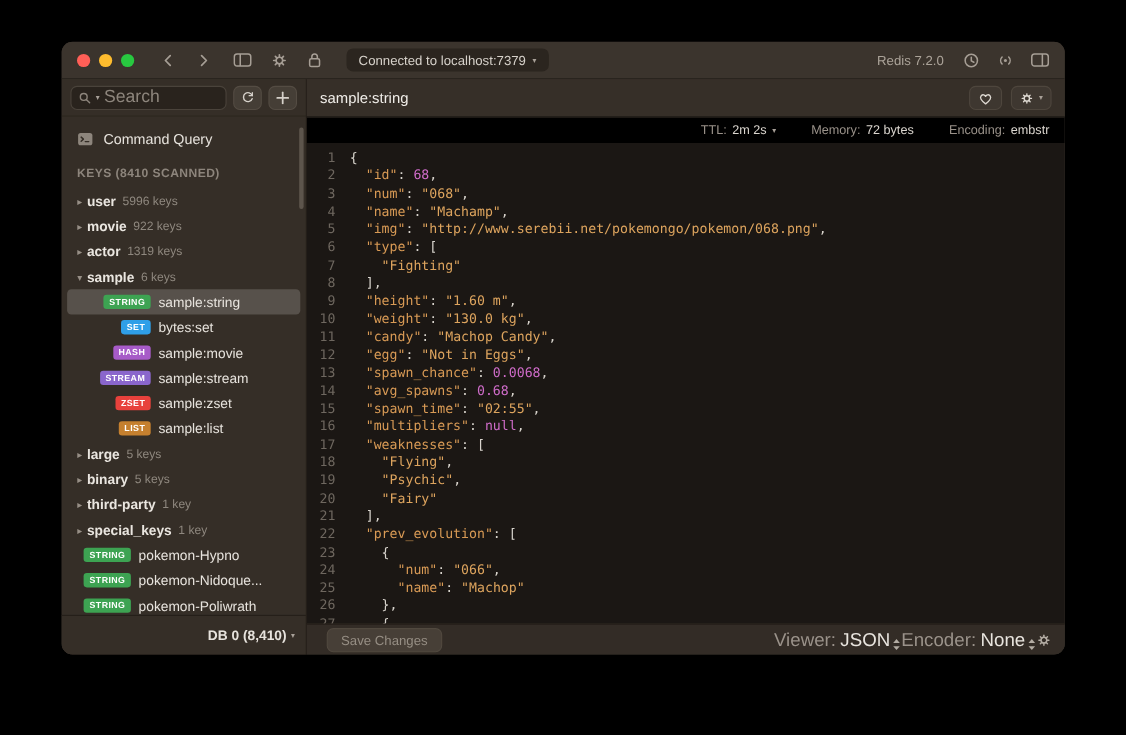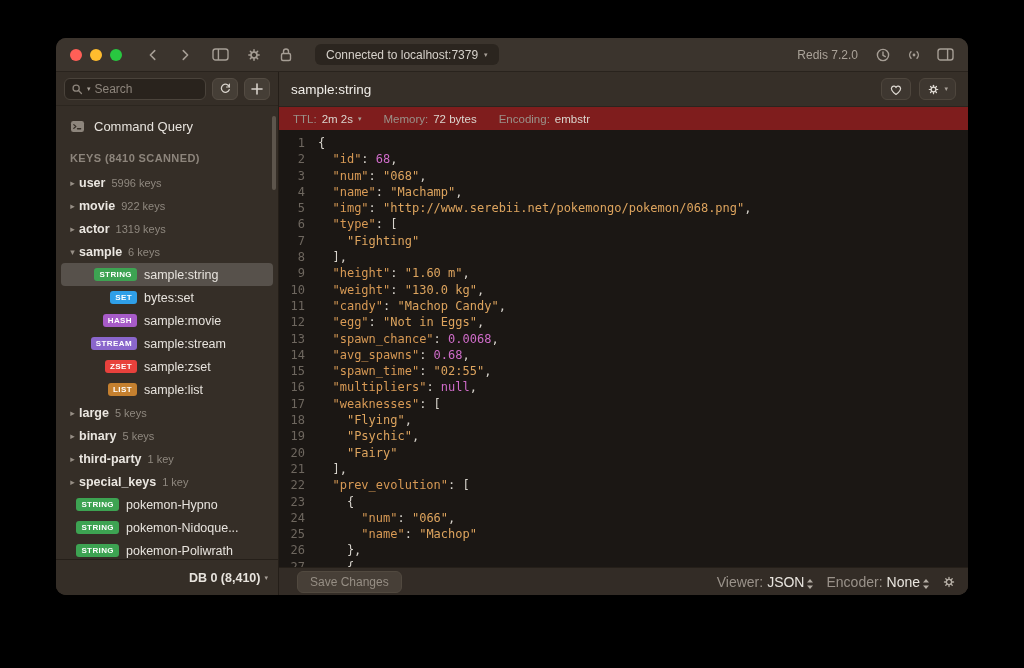--- a/index.html
+++ b/index.html
@@ -27,21 +27,21 @@
   
   .content { flex:1; display:flex; min-height:0; }
   .v-divider { width:1px; background:#241e18; flex:none; }
 
   
   .sidebar { width:222px; flex:none; background:#352e27; display:flex; flex-direction:column; min-height:0; }
   .side-search { flex:none; height:34px; display:flex; align-items:center; padding:0 8px; gap:6px;
     border-bottom:1px solid #2c261f; }
   .search-box { flex:1; height:22px; background:#29231d; border:1px solid #4a433b; border-radius:6px;
     display:flex; align-items:center; gap:4px; padding:0 6px; }
-  .search-ph { color:#8d857c; font-size:12px; }
+  .search-ph { color:#8d857c; font-size:16px; }
   .sq-btn { width:26px; height:22px; background:#453e36; border:1px solid #544c43; border-radius:6px;
     display:flex; align-items:center; justify-content:center; color:#d6d1ca; flex:none; }
   .side-list { flex:1; min-height:0; overflow:hidden; position:relative; }
   .scroll-thumb { position:absolute; right:2px; top:10px; width:4px; height:74px;
     background:rgba(160,150,138,.38); border-radius:2px; }
   .cmd-row { height:28px; margin-top:6px; display:flex; align-items:center; gap:9px; padding-left:14px;
     color:#e7e3dd; font-size:13px; }
   .keys-header { padding:12px 0 7px 14px; font-size:11px; font-weight:700; letter-spacing:.4px;
     color:#8d857c; }
   .trow { height:23px; display:flex; align-items:center; margin:0 5px; border-radius:4px; font-size:12.5px; }
@@ -60,39 +60,39 @@
     justify-content:flex-end; gap:4px; padding-right:10px; background:#352e27; }
   .db-label { color:#e7e3dd; font-size:12.5px; font-weight:600; }
 
   
   .main { flex:1; min-width:0; display:flex; flex-direction:column; background:#332c26; }
   .main-header { flex:none; height:34px; display:flex; align-items:center; padding:0 12px; gap:8px;
     background:#362f28; }
   .key-title { flex:1; color:#f0ede8; font-size:13.5px; font-weight:500; }
   .hd-btn { height:22px; border-radius:6px; background:#3e3730; border:1px solid #4e463d;
     display:flex; align-items:center; justify-content:center; gap:4px; color:#ddd8d1; padding:0 7px; }
-  .meta-bar { flex:none; height:24px; display:flex; align-items:center; gap:22px; padding:0 14px;
-    background:#7f1d1d; border-top:1px solid #2a241e; font-size:11.5px; }
+  .meta-bar { flex:none; height:24px; display:flex; align-items:center; gap:32px; padding:0 14px;
+    background:#000000; border-top:1px solid #2a241e; font-size:11.5px;justify-content:flex-end; }
   .meta-group { display:flex; align-items:center; gap:5px; }
   .m-label { color:#9a928a; }
   .m-value { color:#dbd6cf; }
 
   .editor { flex:1; min-height:0; overflow:hidden; background:#1b1714; padding-top:5px; }
   .eline { display:flex; height:16.3px; line-height:16.3px;
     font-family:"DejaVu Sans Mono", monospace; font-size:12px; }
   .lnum { width:26px; text-align:right; color:#6e675f; flex:none; }
   .lcode { white-space:pre; margin-left:13px; }
   .tk-p { color:#d8d4cd; } .tk-k { color:#d89a55; } .tk-s { color:#dda45e; }
   .tk-n { color:#cf6cc9; } .tk-u { color:#cf6cc9; }
 
   .main-bottom { flex:none; height:28px; border-top:1px solid #251f19; background:#332c26;
     display:flex; align-items:center; padding:0 12px; }
   .save-btn { background:#473f37; border:1px solid #51493f; color:#968e84; font-size:12px;
     font-family:inherit; padding:3px 12px; border-radius:6px; margin-left:6px; }
-  .mb-right { margin-left:auto; display:flex; align-items:center; gap:12px; font-size:14px; }
+  .mb-right { margin-left:auto; display:flex; align-items:center; gap:0; font-size:17px; }
   .sel-group { display:flex; align-items:center; gap:4px; }
   .sel-value { color:#e9e5df; display:flex; align-items:flex-end; gap:2px; }
 </style>
 </head>
 <body>
 
 <div class="window">
 
   <div class="titlebar">
     <div class="traffic">

